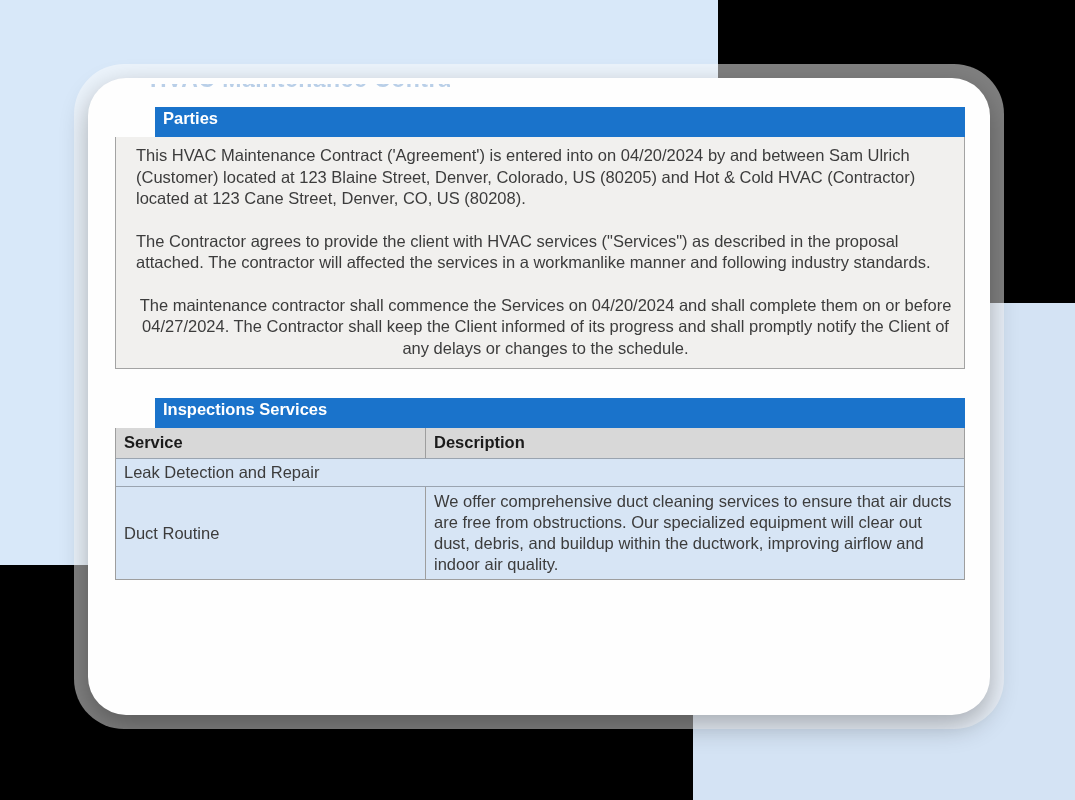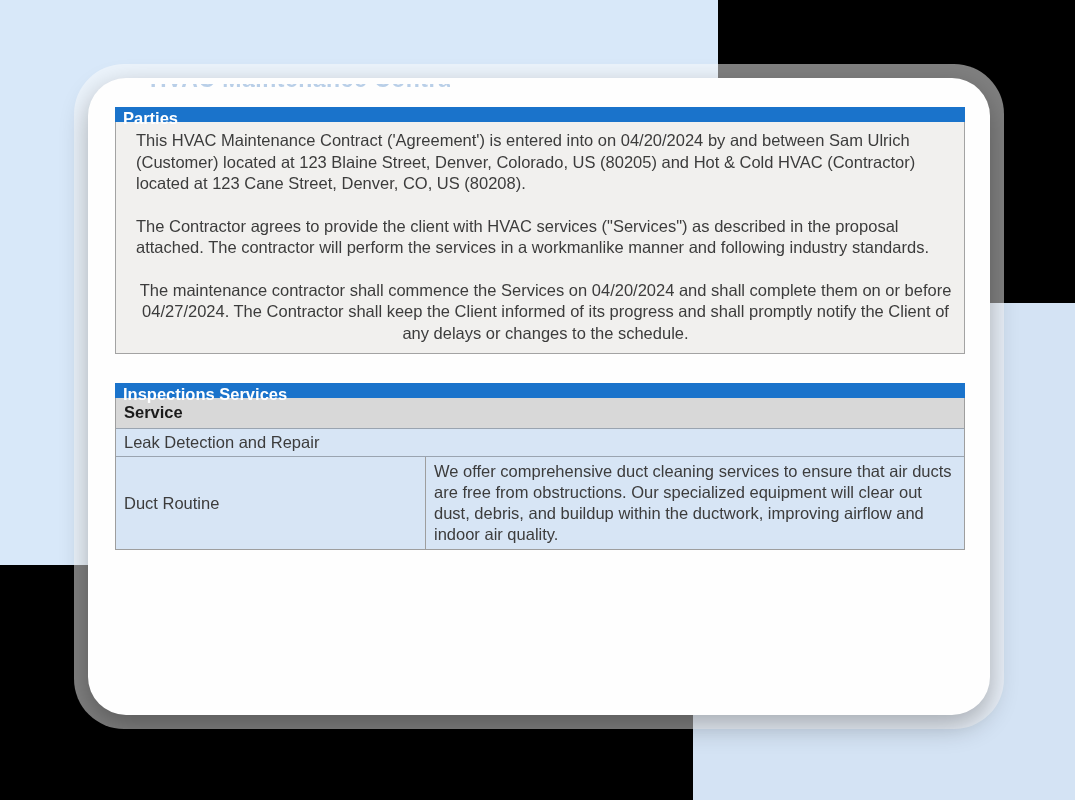--- a/index.html
+++ b/index.html
@@ -63,27 +63,28 @@
     font-size: 23px;
     line-height: 28px;
     font-weight: bold;
     color: #b9cfe8;
     letter-spacing: 0.5px;
     white-space: nowrap;
   }
 
   .section-bar {
     margin-top: 12px;
-    height: 15px;
+    height: 30px;
     background: #1a73cb;
     color: #ffffff;
     font-size: 16.5px;
     font-weight: bold;
     line-height: 23px;
     padding-left: 8px;
+    margin-left: 40px;
   }
 
   .section-body {
     background: #f1f0ee;
     border: 1px solid #a3a3a3;
     border-top: none;
     padding: 8px 9px 9px 20px;
     font-size: 16.5px;
     line-height: 21.5px;
     color: #3c3c3c;
@@ -133,31 +134,32 @@
   <div class="card">
 
     <div class="clipped-title">
       <span>HVAC Maintenance Contract</span>
     </div>
 
     <div>
       <div class="section-bar">Parties</div>
       <div class="section-body">
         <p>This HVAC Maintenance Contract ('Agreement') is entered into on 04/20/2024 by and between Sam Ulrich (Customer) located at 123 Blaine Street, Denver, Colorado, US (80205) and Hot &amp; Cold HVAC (Contractor) located at 123 Cane Street, Denver, CO, US (80208).</p>
-        <p>The Contractor agrees to provide the client with HVAC services ("Services") as described in the proposal attached. The contractor will perform the services in a workmanlike manner and following industry standards.</p>
+        <p>The Contractor agrees to provide the client with HVAC services ("Services") as described in the proposal attached. The contractor will affected the services in a workmanlike manner and following industry standards.</p>
         <p>The maintenance contractor shall commence the Services on 04/20/2024 and shall complete them on or before 04/27/2024. The Contractor shall keep the Client informed of its progress and shall promptly notify the Client of any delays or changes to the schedule.</p>
       </div>
     </div>
 
     <div class="table-wrap">
       <div class="section-bar" style="margin-top:0;">Inspections Services</div>
       <div class="tbl">
 
         <div class="tbl-row head">
           <div class="c1">Service</div>
+          <div class="c2">Description</div>
         </div>
 
 
         <div class="tbl-row">
           <div class="c1">Leak Detection and Repair</div>
         </div>
 
         <div class="tbl-row">
           <div class="c1">Duct Routine</div>
           <div class="c2">We offer comprehensive duct cleaning services to ensure that air ducts are free from obstructions. Our specialized equipment will clear out dust, debris, and buildup within the ductwork, improving airflow and indoor air quality.</div>

